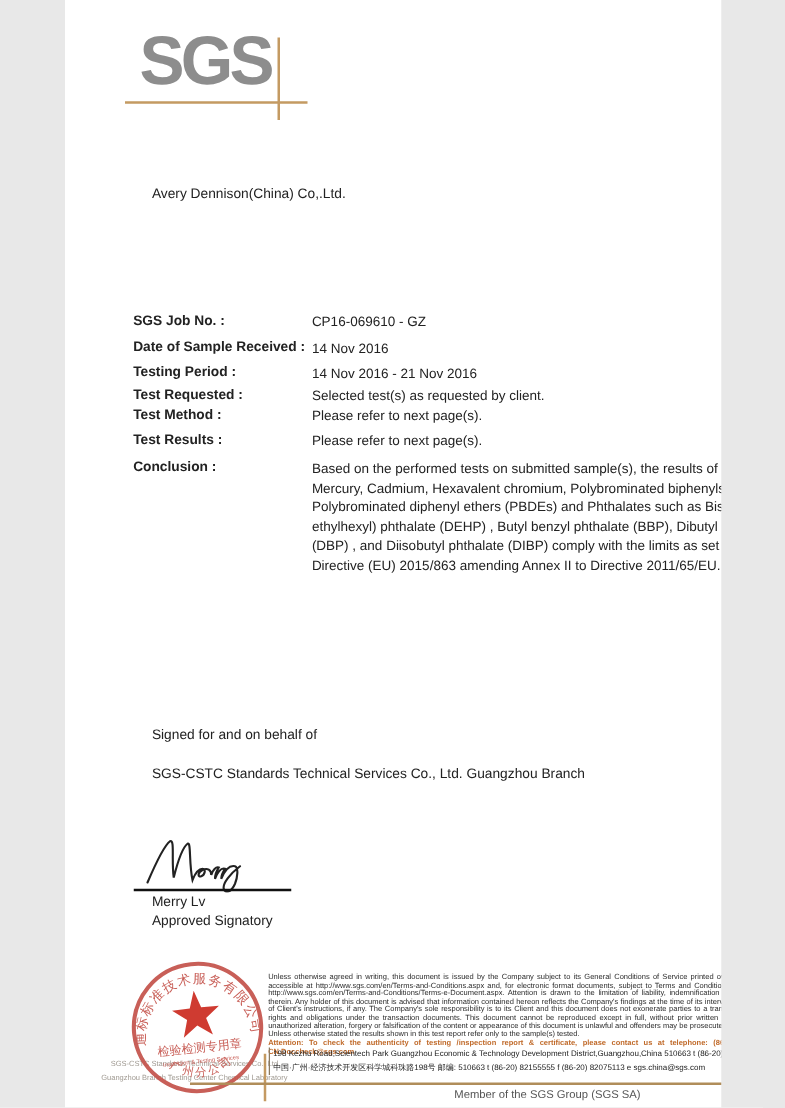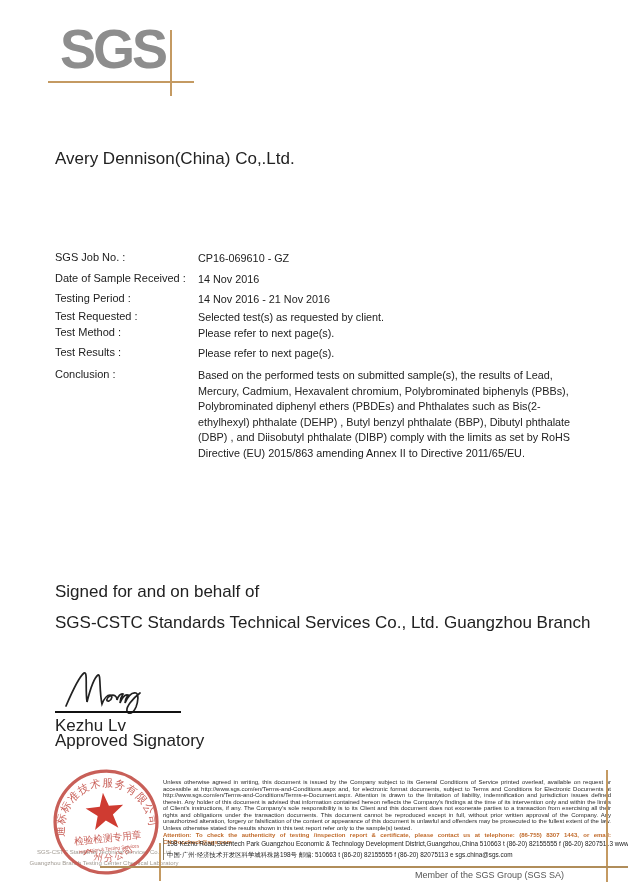--- a/index.html
+++ b/index.html
@@ -1,35 +1,35 @@
 <!DOCTYPE html>
 <html><head>
 <meta charset="utf-8">
 <style>
   html,body{margin:0;padding:0;background:#e8e8e8;}
   .page{
-    position:relative;width:628px;height:886px;background:#ffffff;
+    position:relative;width:525px;height:886px;background:#ffffff;
     font-family:"Liberation Sans",sans-serif;color:#1c1c1c;overflow:hidden;
     margin:0 auto;
   }
   .abs{position:absolute;}
 
   
   .logo{
     left:60px;top:22px;font-weight:bold;font-size:54px;line-height:54px;
     color:#8d8d8d;letter-spacing:-3px;transform:scaleY(1.02);
   }
   .cropline{background:#c49a62;}
   .title-row{left:0;top:117px;width:628px;height:20px;font-size:11px;}
   .doc-title{left:55px;top:0;font-size:15px;font-weight:bold;color:#111;}
   .meta{top:3px;color:#222;}
 
-  .bodytext{font-size:17px;color:#222;}
+  .bodytext{font-size:11px;color:#222;margin-left:15px;}
   .fieldrow{left:0;width:628px;}
-  .lbl{position:absolute;left:55px;font-size:11px;color:#222;}
+  .lbl{position:absolute;left:55px;font-size:11px;color:#222;font-weight:bold;}
   .val{position:absolute;left:198px;font-size:10.8px;color:#222;width:385px;line-height:15.5px;}
 
   
   .sig-underline{left:55px;top:711px;width:126px;height:2px;background:#111;}
 
   
   .stamp{left:48px;top:766px;width:116px;height:112px;opacity:0.92;transform:rotate(-6deg);}
   .stamp-caption{left:24px;top:847px;width:160px;font-size:6px;line-height:11px;color:#a09a92;text-align:center;}
 
   
@@ -90,21 +90,21 @@
   <div class="abs bodytext" style="left:55px;top:613px;text-align:right;">SGS-CSTC Standards Technical Services Co., Ltd. Guangzhou Branch</div>
 
   <svg class="abs" style="left:60px;top:662px;" width="130" height="52" viewBox="0 0 130 52">
     <path d="M6 44 C12 30 20 14 24 11 C28 9 25 26 27 40 C30 28 34 16 38 13 C41 11 39 28 42 42
              C44 37 47 33 50 33 C53 33 52 38 49 39 C46 40 46 36 50 34
              C54 32 57 34 57 38 C58 34 61 31 63 32 C61 35 60 39 60 41
              C62 36 65 32 68 33 C66 36 65 39 65 41
              C68 34 72 30 76 31 C79 32 78 40 76 45 C73 52 68 53 67 49 C66 45 72 37 80 31" fill="none" stroke="#222222" stroke-width="1.7" stroke-linecap="round"></path>
   </svg>
   <div class="abs sig-underline"></div>
-  <div class="abs bodytext" style="left:55px;top:716px;">Kezhu Lv</div>
+  <div class="abs bodytext" style="left:55px;top:716px;">Merry Lv</div>
   <div class="abs bodytext" style="left:55px;top:731px;text-align:right;">Approved Signatory</div>
 
   <div class="abs stamp-caption">
     <div>SGS-CSTC Standards Technical Services Co., Ltd</div>
     <div>Guangzhou Branch Testing Center Chemical Laboratory</div>
   </div>
 
   <svg class="abs stamp" viewBox="0 0 110 110">
     <circle cx="55" cy="55" r="50" fill="none" stroke="#c4524a" stroke-width="3.2"></circle>
     <defs>

